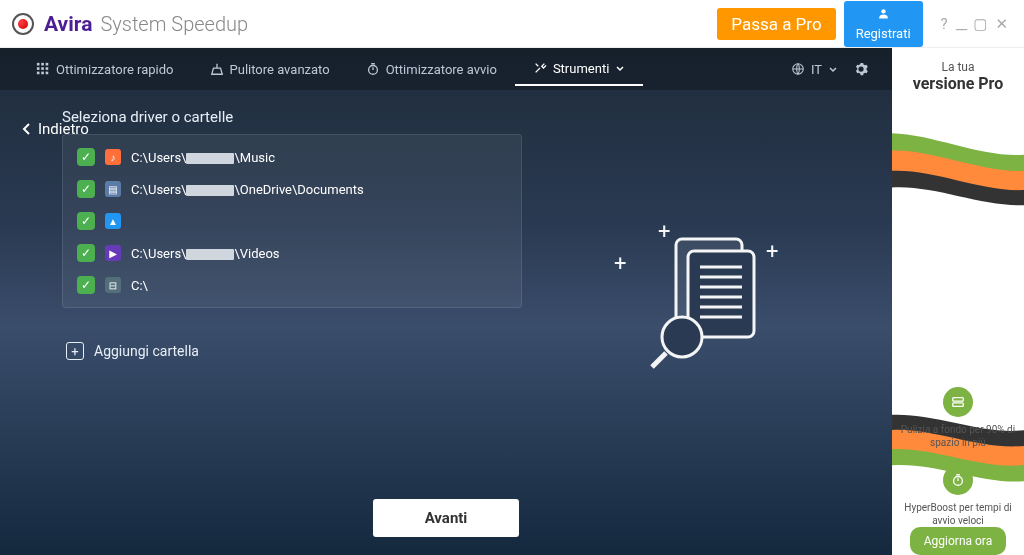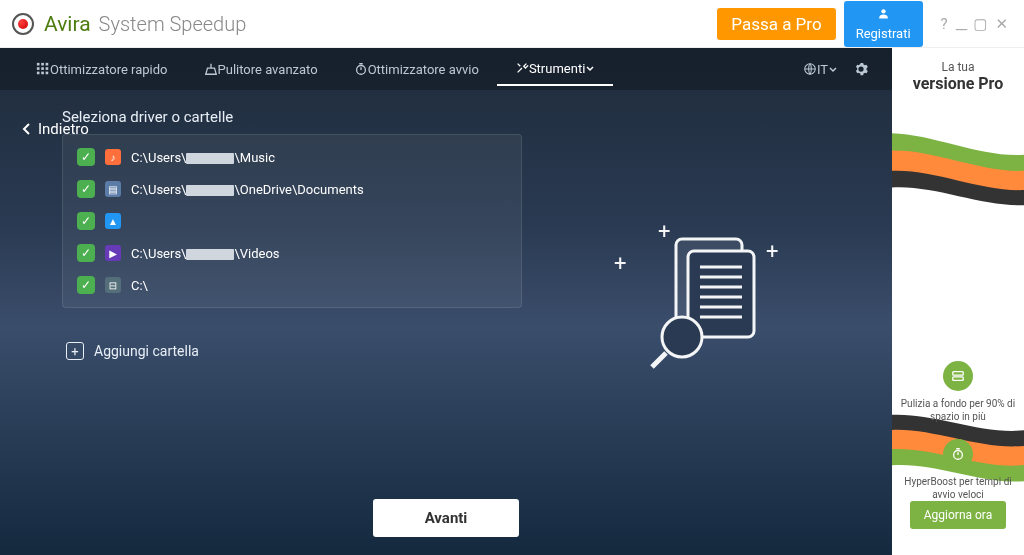--- a/index.html
+++ b/index.html
@@ -2,34 +2,34 @@
 <html><head>
 <meta charset="utf-8">
 <style>
 * { margin: 0; padding: 0; box-sizing: border-box; font-family: -apple-system, BlinkMacSystemFont, "Segoe UI", Roboto, Arial, sans-serif; }
 body { width: 1024px; height: 555px; overflow: hidden; display: flex; flex-direction: column; background: #fff; }
 
 
 .titlebar { height: 48px; display: flex; align-items: center; padding: 0 12px; border-bottom: 1px solid #eee; }
 .logo-circle { width: 22px; height: 22px; border: 2px solid #555; border-radius: 50%; display:flex; align-items:center; justify-content:center; margin-right: 10px; }
 .logo-inner { width: 10px; height: 10px; border-radius: 50%; background: radial-gradient(circle at 30% 30%, #ff4040, #c00); }
-.brand { font-size: 21px; font-weight: 400; color: #4d7c0f; margin-right: 8px; }
+.brand { font-size: 21px; font-weight: 700; color: #4c1d95; margin-right: 8px; }
 .subbrand { font-size: 20px; font-weight: 300; color: #888; }
 .titlebar-spacer { flex: 1; }
 .btn-pro { background: #ff9800; color: #fff; border: none; padding: 6px 14px; border-radius: 3px; font-size: 17px; margin-right: 8px; cursor: pointer; }
 .btn-register { background: #2196f3; color: #fff; border: none; padding: 6px 12px; border-radius: 3px; font-size: 13px; margin-right: 14px; cursor: pointer; display: inline-flex; align-items: center; gap: 6px; flex-direction: column; }
 .title-ctl { color: #aaa; font-size: 15px; margin: 0 4px; cursor: pointer; }
 
 
 .approw { flex: 1; display: flex; overflow: hidden; }
 .main { position: relative; flex: 1; background: linear-gradient(180deg, #1e2b3a 0%, #2a3a52 35%, #3a4d6b 55%, #14293e 100%); color: #fff; display: flex; flex-direction: column; }
 
 
 .topnav { height: 42px; display: flex; align-items: center; padding: 0 18px; background: rgba(0,0,0,0.25); font-size: 13px; color: #bcc8d6; }
-.nav-item { display: flex; align-items: center; gap: 0; padding: 0 18px; height: 34px; cursor: pointer; }
+.nav-item { display: flex; align-items: center; gap: 6px; padding: 0 18px; height: 34px; cursor: pointer; }
 .nav-item.active { border-bottom: 2px solid #fff; color: #fff; }
 .nav-spacer { flex: 1; }
 .nav-icon { width: 14px; height: 14px; flex-shrink: 0; }
 
 
 .back { position: absolute; top: 72px; left: 22px; display: flex; align-items: center; gap: 6px; font-size: 15px; color: #fff; cursor: pointer; }
 
 
 .head { text-align: center; margin-top: 18px; }
 .head h1 { font-size: 24px; font-weight: 700; margin-bottom: 10px; }
@@ -61,21 +61,21 @@
 .btn-next { background: #fff; color: #333; border: none; padding: 10px 52px; font-size: 15px; font-weight: 700; border-radius: 3px; cursor: pointer; }
 
 
 .promo { width: 132px; background: #fff; display:flex; flex-direction:column; align-items:center; padding: 12px 6px 0; position: relative; overflow:hidden; }
 .promo-t1 { font-size: 12px; color: #555; }
 .promo-t2 { font-size: 16px; font-weight: 700; color: #333; margin-bottom: 10px; }
 .promo-wave { position:absolute; top: 70px; bottom: 50px; left: -30px; right: -30px; z-index: 0; }
 .promo-items { position: relative; z-index: 1; flex:1; display:flex; flex-direction:column; justify-content:flex-end; gap: 16px; align-items:center; }
 .promo-item { text-align:center; font-size: 10px; color: #555; line-height: 1.3; }
 .promo-circ { width: 30px; height: 30px; border-radius: 50%; background: #7cb342; display:flex; align-items:center;justify-content:center; margin: 0 auto 6px; color:#fff; }
-.btn-upgrade { position: relative; z-index: 1; background: #7cb342; color:#fff; border:none; padding: 7px 14px; border-radius: 3px; font-size: 12px; margin-bottom: 26px; cursor:pointer; }
+.btn-upgrade { position: relative; z-index: 1; background: #7cb342; color:#fff; border:none; padding: 7px 14px; border-radius: 10px; font-size: 12px; cursor:pointer; }
 </style>
 </head>
 <body>
 
 <div class="titlebar">
   <span class="logo-circle">
       <span class="logo-inner"></span>
     </span>
   <span class="brand">Avira</span>
   <span class="subbrand">System Speedup</span>

